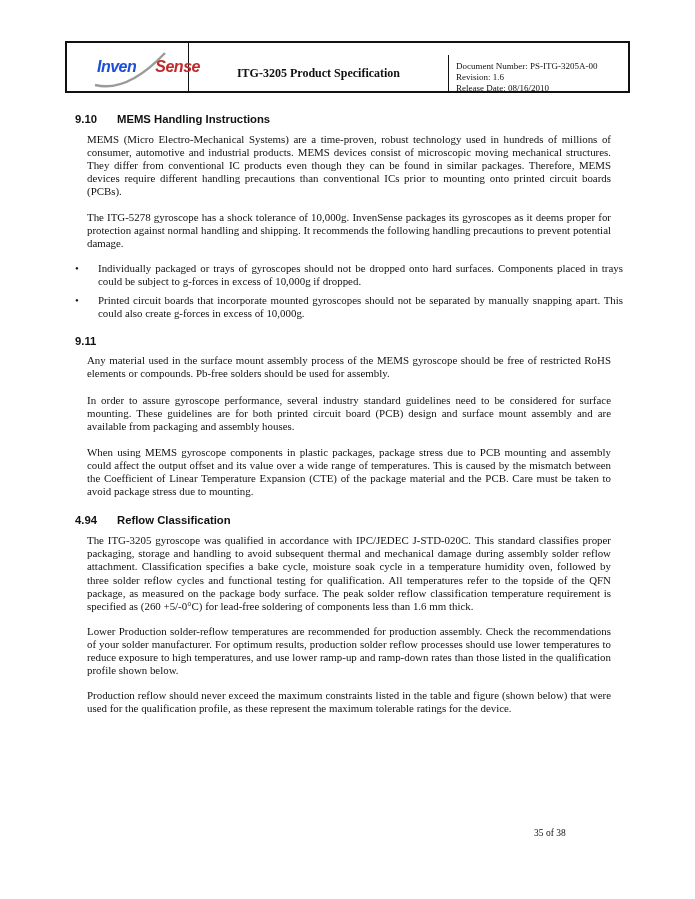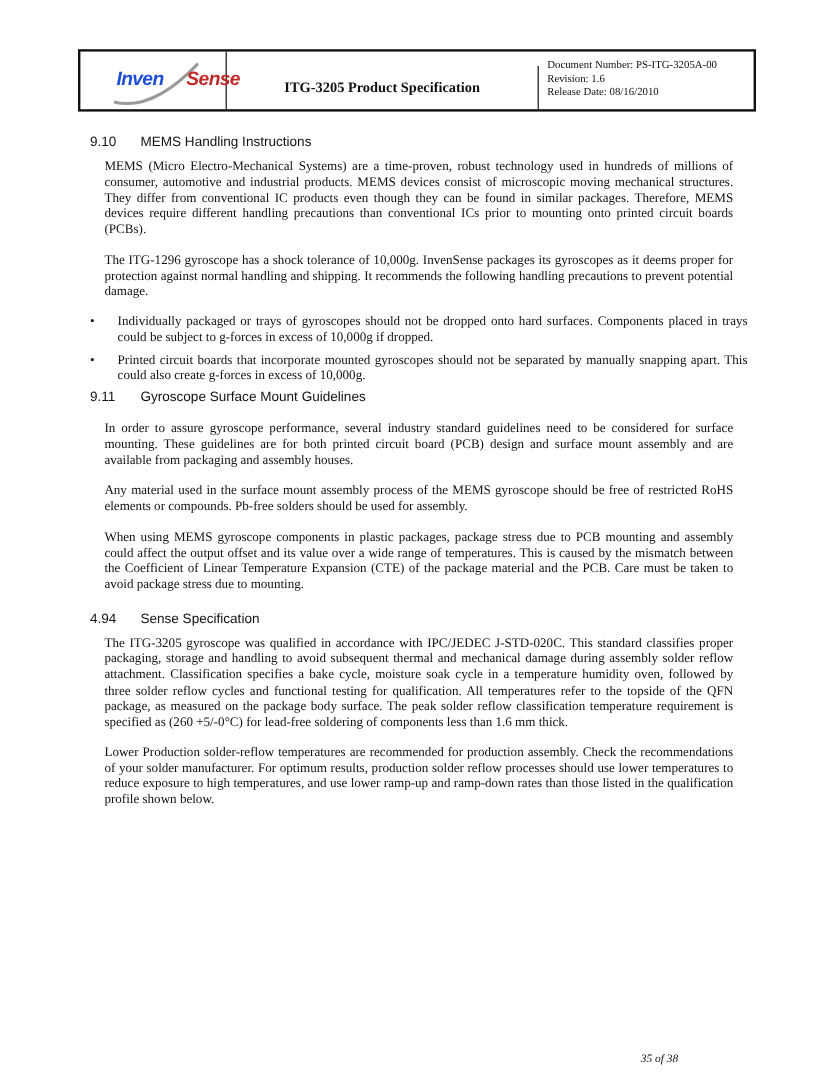--- a/index.html
+++ b/index.html
@@ -1,32 +1,32 @@
 <!DOCTYPE html>
 <html><head>
 <meta charset="utf-8">
 <style>
   html, body { margin:0; padding:0; background:#ffffff; }
   body { width:695px; height:899px; position:relative; overflow:hidden; font-family:"Liberation Serif", serif; color:#111; }
   .hdr { position:absolute; left:65px; top:41px; width:565px; height:52px; border:2px solid #111; box-sizing:border-box; display:flex; }
   .hdr-logo { width:121px; border-right:1.5px solid #111; position:relative; }
   .hdr-title { width:259px; border-right:1.5px solid #111; display:flex; align-items:center; justify-content:center; font-weight:bold; font-size:12px;margin-top:12px; }
-  .hdr-meta { flex:1; padding:6px 0 0 7px; font-size:9px; line-height:11px; }
+  .hdr-meta { flex:1; padding:18px 0 0 7px; font-size:9px; line-height:11px; }
   .logo-text { position:absolute; left:30px; top:15px; font-family:"Liberation Sans", sans-serif; font-style:italic; font-weight:bold; font-size:16px; letter-spacing:-0.5px; }
   .logo-inv { color:#1d4ed8; }
   .logo-sense { color:#c22a2a;padding-left:19px; }
   .logo-swoosh { position:absolute; left:20px; top:4px; }
   .content { position:absolute; left:75px; top:113px; width:548px; font-size:10.9px; line-height:13.1px; }
-  h2 { font-family:"Liberation Sans", sans-serif; font-size:11.3px; font-weight:normal; margin:0; display:flex; }
+  h2 { font-family:"Liberation Sans", sans-serif; font-size:11.3px; font-weight:bold; margin:0; display:flex; }
   h2 .num { width:42px; }
   p { margin:12px; text-align:justify; }
   ul { list-style:none; padding:0; margin:0; }
   li { position:relative; padding-left:23px; text-align:justify; }
   li .bul { position:absolute; left:0; top:0; }
-  .footer { position:absolute; left:534px; top:878px; font-size:9.5px;font-style:italic; }
+  .footer { position:absolute; left:534px; top:828px; font-size:9.5px; }
 </style>
 </head>
 <body>
 
 <div class="hdr">
   <div class="hdr-logo">
     <svg class="logo-swoosh" width="85" height="44" viewBox="0 0 85 44">
       <path d="M8 38 Q40 46 78 6" stroke="#9a9a9a" stroke-width="2.5" fill="none"></path>
     </svg>
     <span class="logo-text"><span class="logo-inv">Inven</span><span class="logo-sense">Sense</span></span>
@@ -39,35 +39,35 @@
   </div>
 </div>
 
 <div class="content">
 
   <h2>
       <span class="num">9.10</span>
       <span>MEMS Handling Instructions</span>
     </h2>
   <p style="margin-top:7px">MEMS (Micro Electro-Mechanical Systems) are a time-proven, robust technology used in hundreds of millions of consumer, automotive and industrial products. MEMS devices consist of microscopic moving mechanical structures. They differ from conventional IC products even though they can be found in similar packages. Therefore, MEMS devices require different handling precautions than conventional ICs prior to mounting onto printed circuit boards (PCBs).</p>
-  <p style="margin-top:6px">The ITG-1296 gyroscope has a shock tolerance of 10,000g. InvenSense packages its gyroscopes as it deems proper for protection against normal handling and shipping. It recommends the following handling precautions to prevent potential damage.</p>
+  <p style="margin-top:6px">The ITG-5278 gyroscope has a shock tolerance of 10,000g. InvenSense packages its gyroscopes as it deems proper for protection against normal handling and shipping. It recommends the following handling precautions to prevent potential damage.</p>
   <ul style="margin-top:12px">
     <li><span class="bul">•</span><span>Individually packaged or trays of gyroscopes should not be dropped onto hard surfaces. Components placed in trays could be subject to g-forces in excess of 10,000g if dropped.</span></li>
     <li style="margin-top:6px"><span class="bul">•</span><span>Printed circuit boards that incorporate mounted gyroscopes should not be separated by manually snapping apart. This could also create g-forces in excess of 10,000g.</span></li>
   </ul>
 
-  <h2 style="margin-top:5px">
+  <h2 style="margin-top:15px">
       <span class="num">9.11</span>
-      <span>Gyroscope Surface Mount Guidelines</span>
     </h2>
+  <p style="margin-top:6px">Any material used in the surface mount assembly process of the MEMS gyroscope should be free of restricted RoHS elements or compounds. Pb-free solders should be used for assembly.</p>
   <p style="margin-top:13px">In order to assure gyroscope performance, several industry standard guidelines need to be considered for surface mounting. These guidelines are for both printed circuit board (PCB) design and surface mount assembly and are available from packaging and assembly houses.</p>
-  <p style="margin-top:6px">Any material used in the surface mount assembly process of the MEMS gyroscope should be free of restricted RoHS elements or compounds. Pb-free solders should be used for assembly.</p>
   <p style="margin-top:13px">When using MEMS gyroscope components in plastic packages, package stress due to PCB mounting and assembly could affect the output offset and its value over a wide range of temperatures. This is caused by the mismatch between the Coefficient of Linear Temperature Expansion (CTE) of the package material and the PCB. Care must be taken to avoid package stress due to mounting.</p>
 
   <h2 style="margin-top:16px">
       <span class="num">4.94</span>
-      <span>Sense Specification</span>
+      <span>Reflow Classification</span>
     </h2>
   <p style="margin-top:7px">The ITG-3205 gyroscope was qualified in accordance with IPC/JEDEC J-STD-020C. This standard classifies proper packaging, storage and handling to avoid subsequent thermal and mechanical damage during assembly solder reflow attachment. Classification specifies a bake cycle, moisture soak cycle in a temperature humidity oven, followed by three solder reflow cycles and functional testing for qualification. All temperatures refer to the topside of the QFN package, as measured on the package body surface. The peak solder reflow classification temperature requirement is specified as (260 +5/-0°C) for lead-free soldering of components less than 1.6 mm thick.</p>
   <p style="margin-top:6px">Lower Production solder-reflow temperatures are recommended for production assembly.  Check the recommendations of your solder manufacturer.  For optimum results, production solder reflow processes should use lower temperatures to reduce exposure to high temperatures, and use lower ramp-up and ramp-down rates than those listed in the qualification profile shown below.</p>
+  <p style="margin-top:6px">Production reflow should never exceed the maximum constraints listed in the table and figure (shown below) that were used for the qualification profile, as these represent the maximum tolerable ratings for the device.</p>
 </div>
 
 <div class="footer">35 of 38</div>
 
 </body></html>

